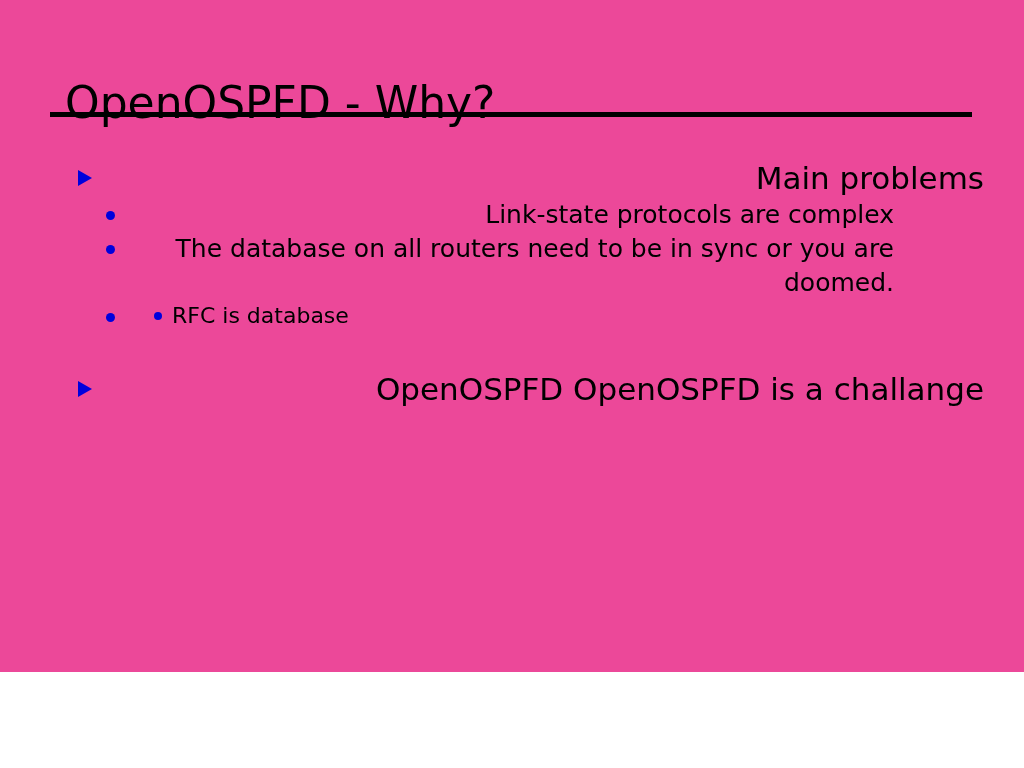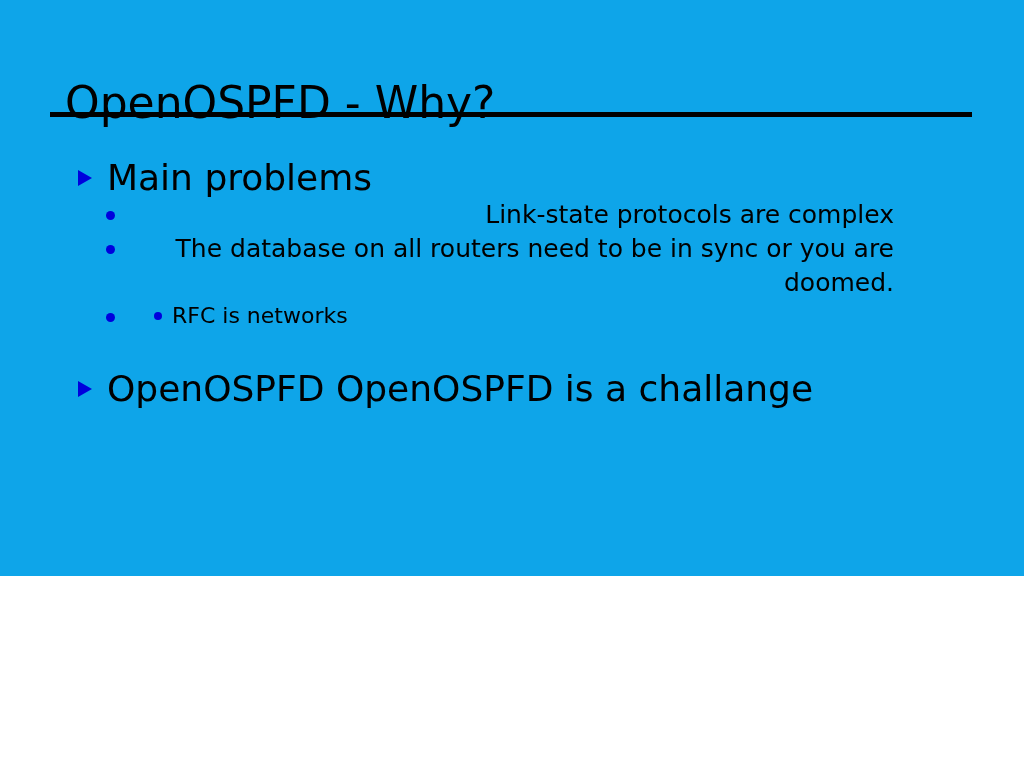--- a/index.html
+++ b/index.html
@@ -11,22 +11,22 @@
     width: 1024px;
     height: 768px;
     overflow: hidden;
     font-family: "DejaVu Sans", "Liberation Sans", sans-serif;
     color: #000000;
   }
 
   .slide {
     position: relative;
     width: 1024px;
-    height: 576px;
-    background: #0ea5e9;
+    height: 672px;
+    background: #ec4899;
   }
 
   
   .slide-title {
     position: absolute;
     left: 65px;
     top: 47px;
     font-size: 44px;
     line-height: 54px;
     font-weight: normal;
@@ -54,23 +54,24 @@
 
   .outline-item {
     position: relative;
     display: block;
   }
 
   
   .lvl1 {
     padding-left: 107px;
     padding-right: 40px;
-    font-size: 36px;
+    font-size: 31px;
     line-height: 40px;
     margin-bottom: 0px;
+    text-align: right;
   }
   .lvl1 .marker {
     position: absolute;
     left: 78px;
     top: 12px;
     width: 0;
     height: 0;
     border-left: 14px solid #0000dd;
     border-top: 8px solid transparent;
     border-bottom: 8px solid transparent;
@@ -145,21 +146,21 @@
       <span class="text">The database on all routers need to be in sync or you are doomed.</span>
     </div>
 
 
     <div class="outline-item lvl2">
       <span class="marker"></span>
     </div>
 
     <div class="outline-item lvl3">
       <span class="marker"></span>
-      <span class="text">RFC is networks</span>
+      <span class="text">RFC is database</span>
     </div>
 
     <div class="spacer-line"></div>
 
     <div class="outline-item lvl1">
       <span class="marker"></span>
       <span class="text">OpenOSPFD OpenOSPFD is a challange</span>
     </div>
 
   </div>

